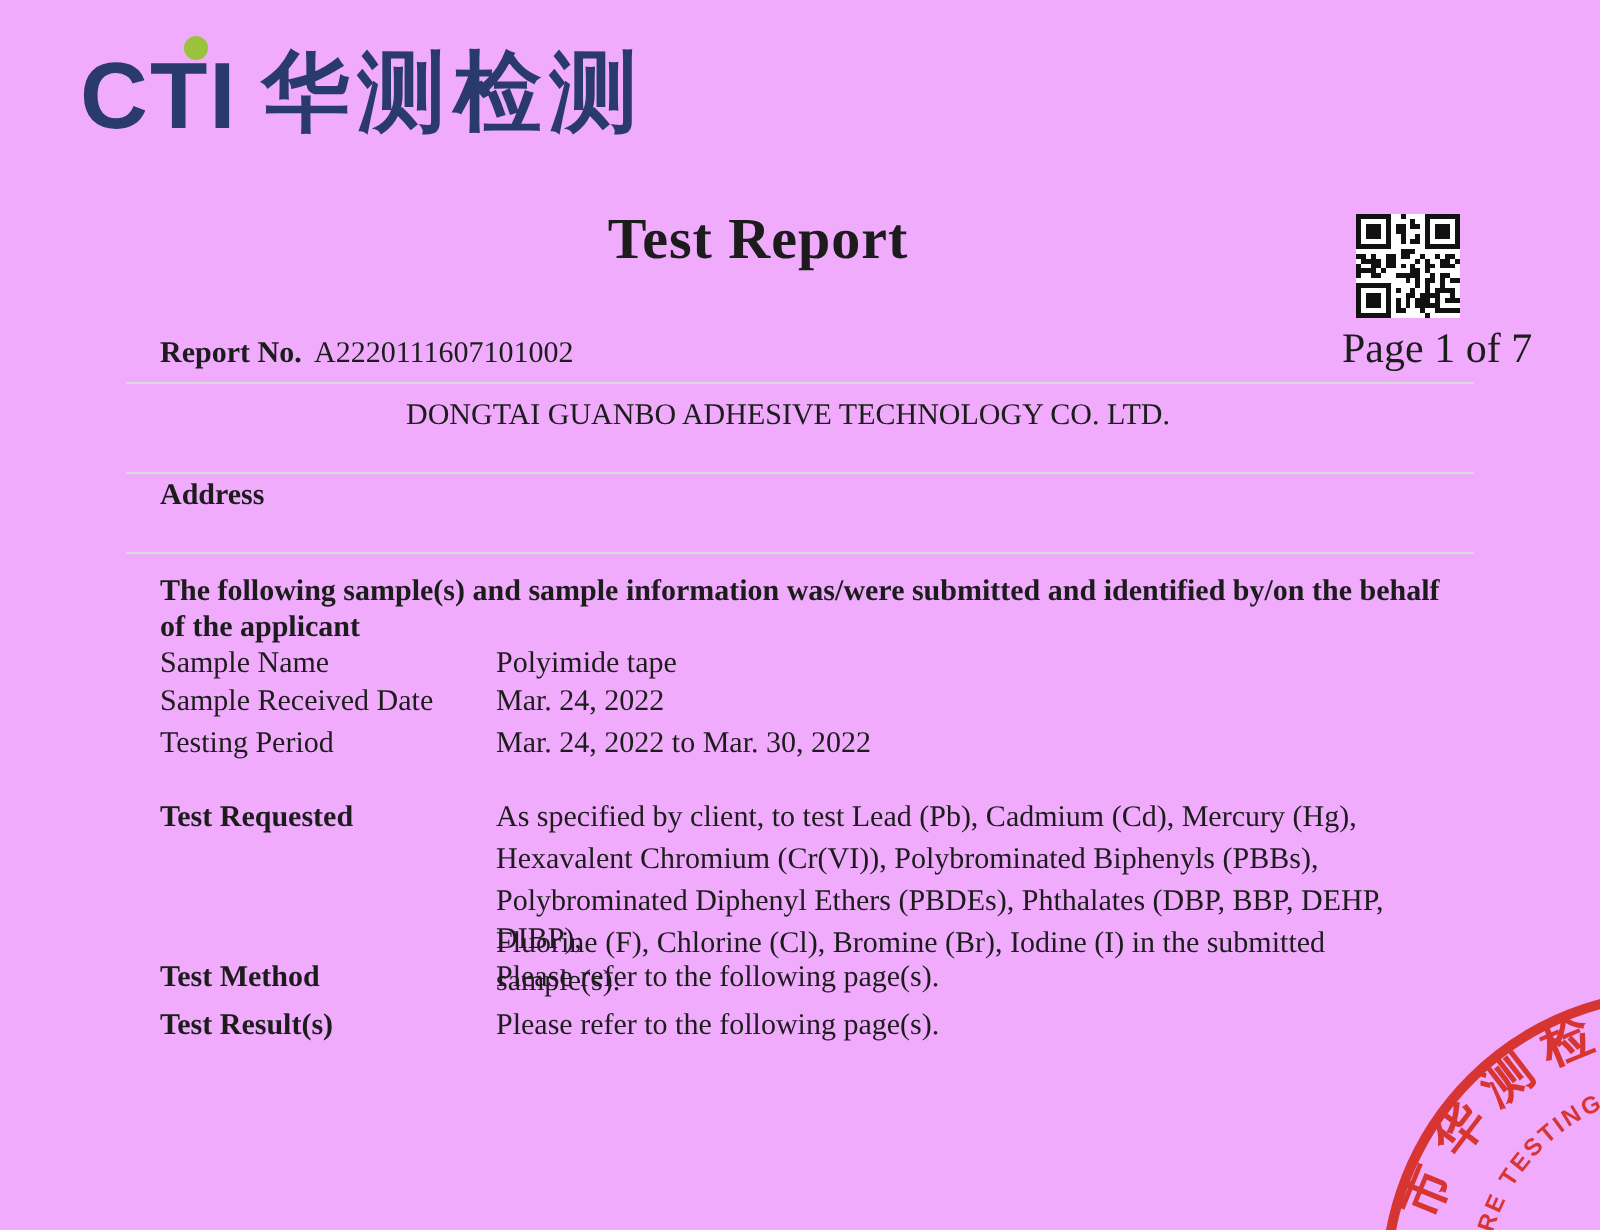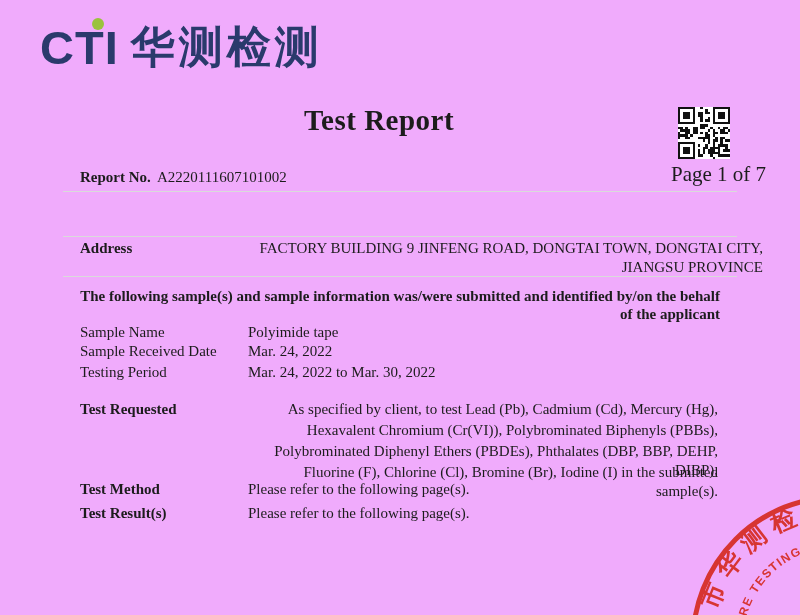--- a/index.html
+++ b/index.html
@@ -17,21 +17,21 @@
   .logo-cn{
     font-weight:bold;font-size:44px;line-height:1;color:#2a3a6c;letter-spacing:4px;
     font-family:"Liberation Sans",sans-serif;padding-bottom:2px;
   }
   
   .title{position:absolute;left:0;top:104px;width:758px;text-align:center;
     font-size:29px;font-weight:bold;letter-spacing:0.5px;}
   .qr{position:absolute;left:678px;top:107px;width:52px;height:52px;}
   .page-indicator{position:absolute;left:671px;top:162px;font-size:21px;}
   
-  .abs{position:absolute;font-size:15px;line-height:19px;text-align:right;}
+  .abs{position:absolute;font-size:15px;line-height:19px;}
   .b{font-weight:bold;}
   .rule{position:absolute;left:63px;width:674px;height:1px;background:#dadada;}
   .lab{position:absolute;left:80px;}
   .val{position:absolute;}
   .v1{left:157px;}  
   .v2{left:203px;}  
   .v3{left:248px;}  
   .wide{width:560px;}
   .tr-lines div{height:21px;}
   
@@ -190,27 +190,24 @@
       </g>
   </svg>
   <div class="page-indicator">Page 1 of 7</div>
 
   <div class="abs lab b" style="top:168px;">Report No.</div>
   <div class="abs val v1" style="top:168px;">A2220111607101002</div>
   <div class="rule" style="top:191px;"></div>
 
   <div class="abs lab b" style="top:199px;">
   </div>
+  <div class="abs val v2 wide" style="top:199px;">DONGTAI GUANBO ADHESIVE TECHNOLOGY CO. LTD.</div>
   <div class="rule" style="top:236px;"></div>
 
   <div class="abs lab b" style="top:239px;">Address</div>
-  <div class="abs val v2 wide" style="top:239px;">
-    <div>FACTORY BUILDING 9 JINFENG ROAD, DONGTAI TOWN, DONGTAI CITY,</div>
-    <div>JIANGSU PROVINCE</div>
-  </div>
   <div class="rule" style="top:276px;"></div>
 
   <div class="abs lab b" style="top:287px;line-height:18px;width:640px;">
     <div>The following sample(s) and sample information was/were submitted and identified by/on the behalf</div>
     <div>of the applicant</div>
   </div>
 
   <div class="abs lab" style="top:323px;">Sample Name</div>
   <div class="abs val v3" style="top:323px;">Polyimide tape</div>
 

